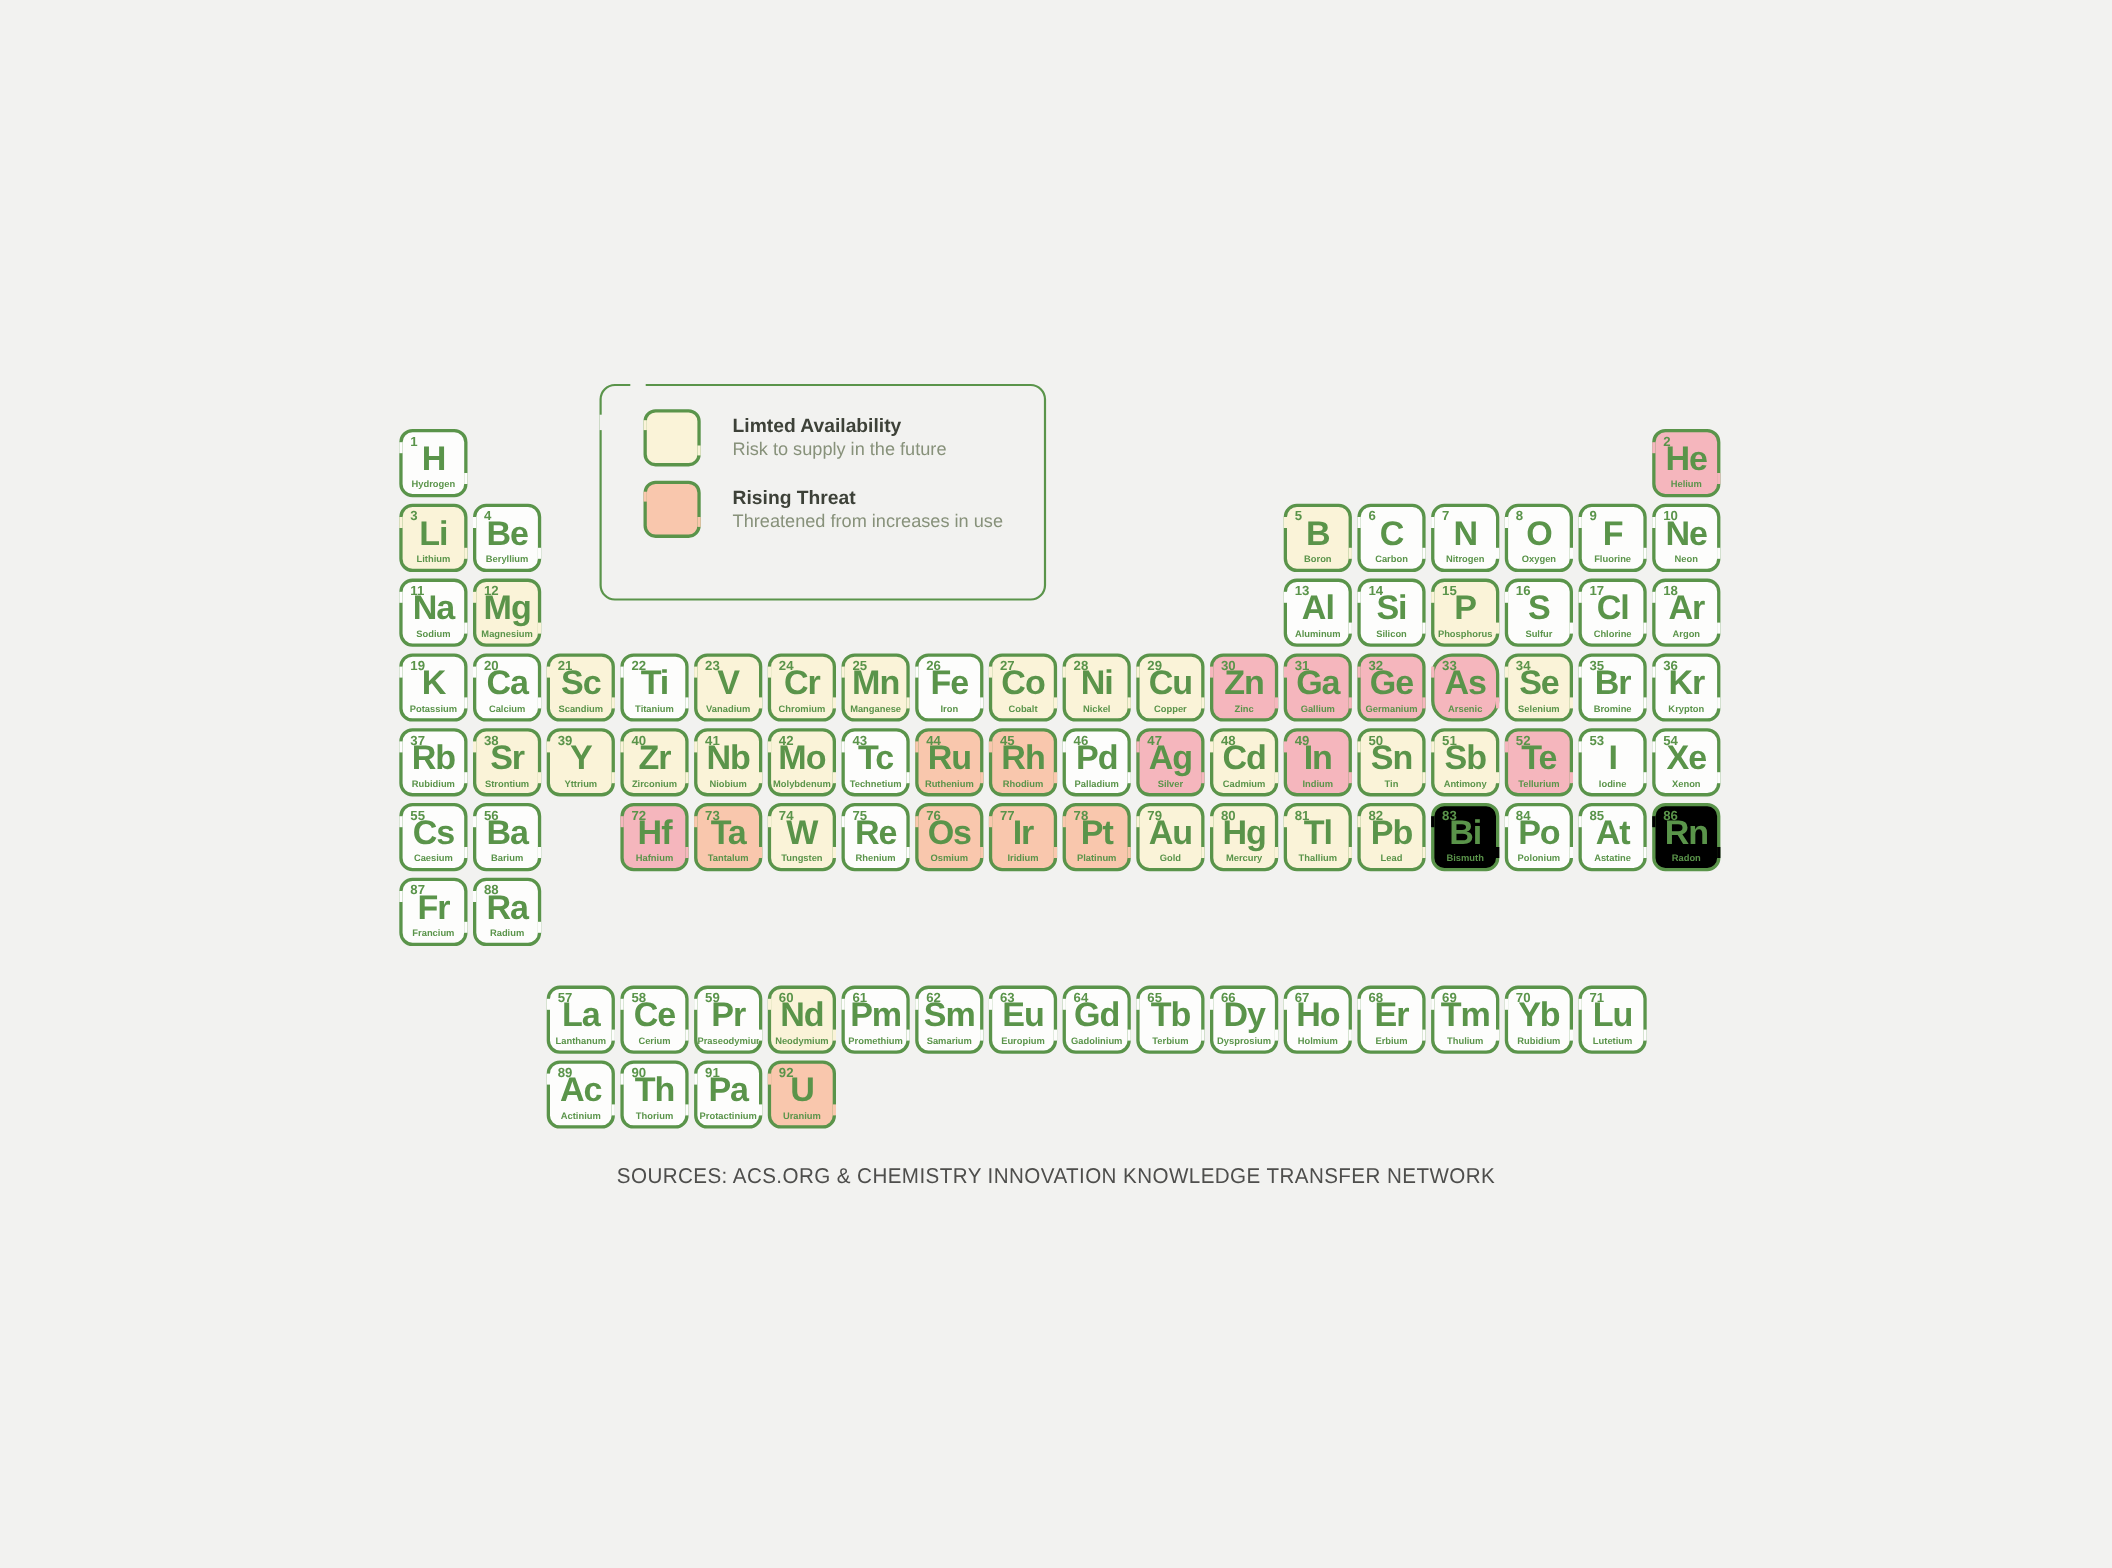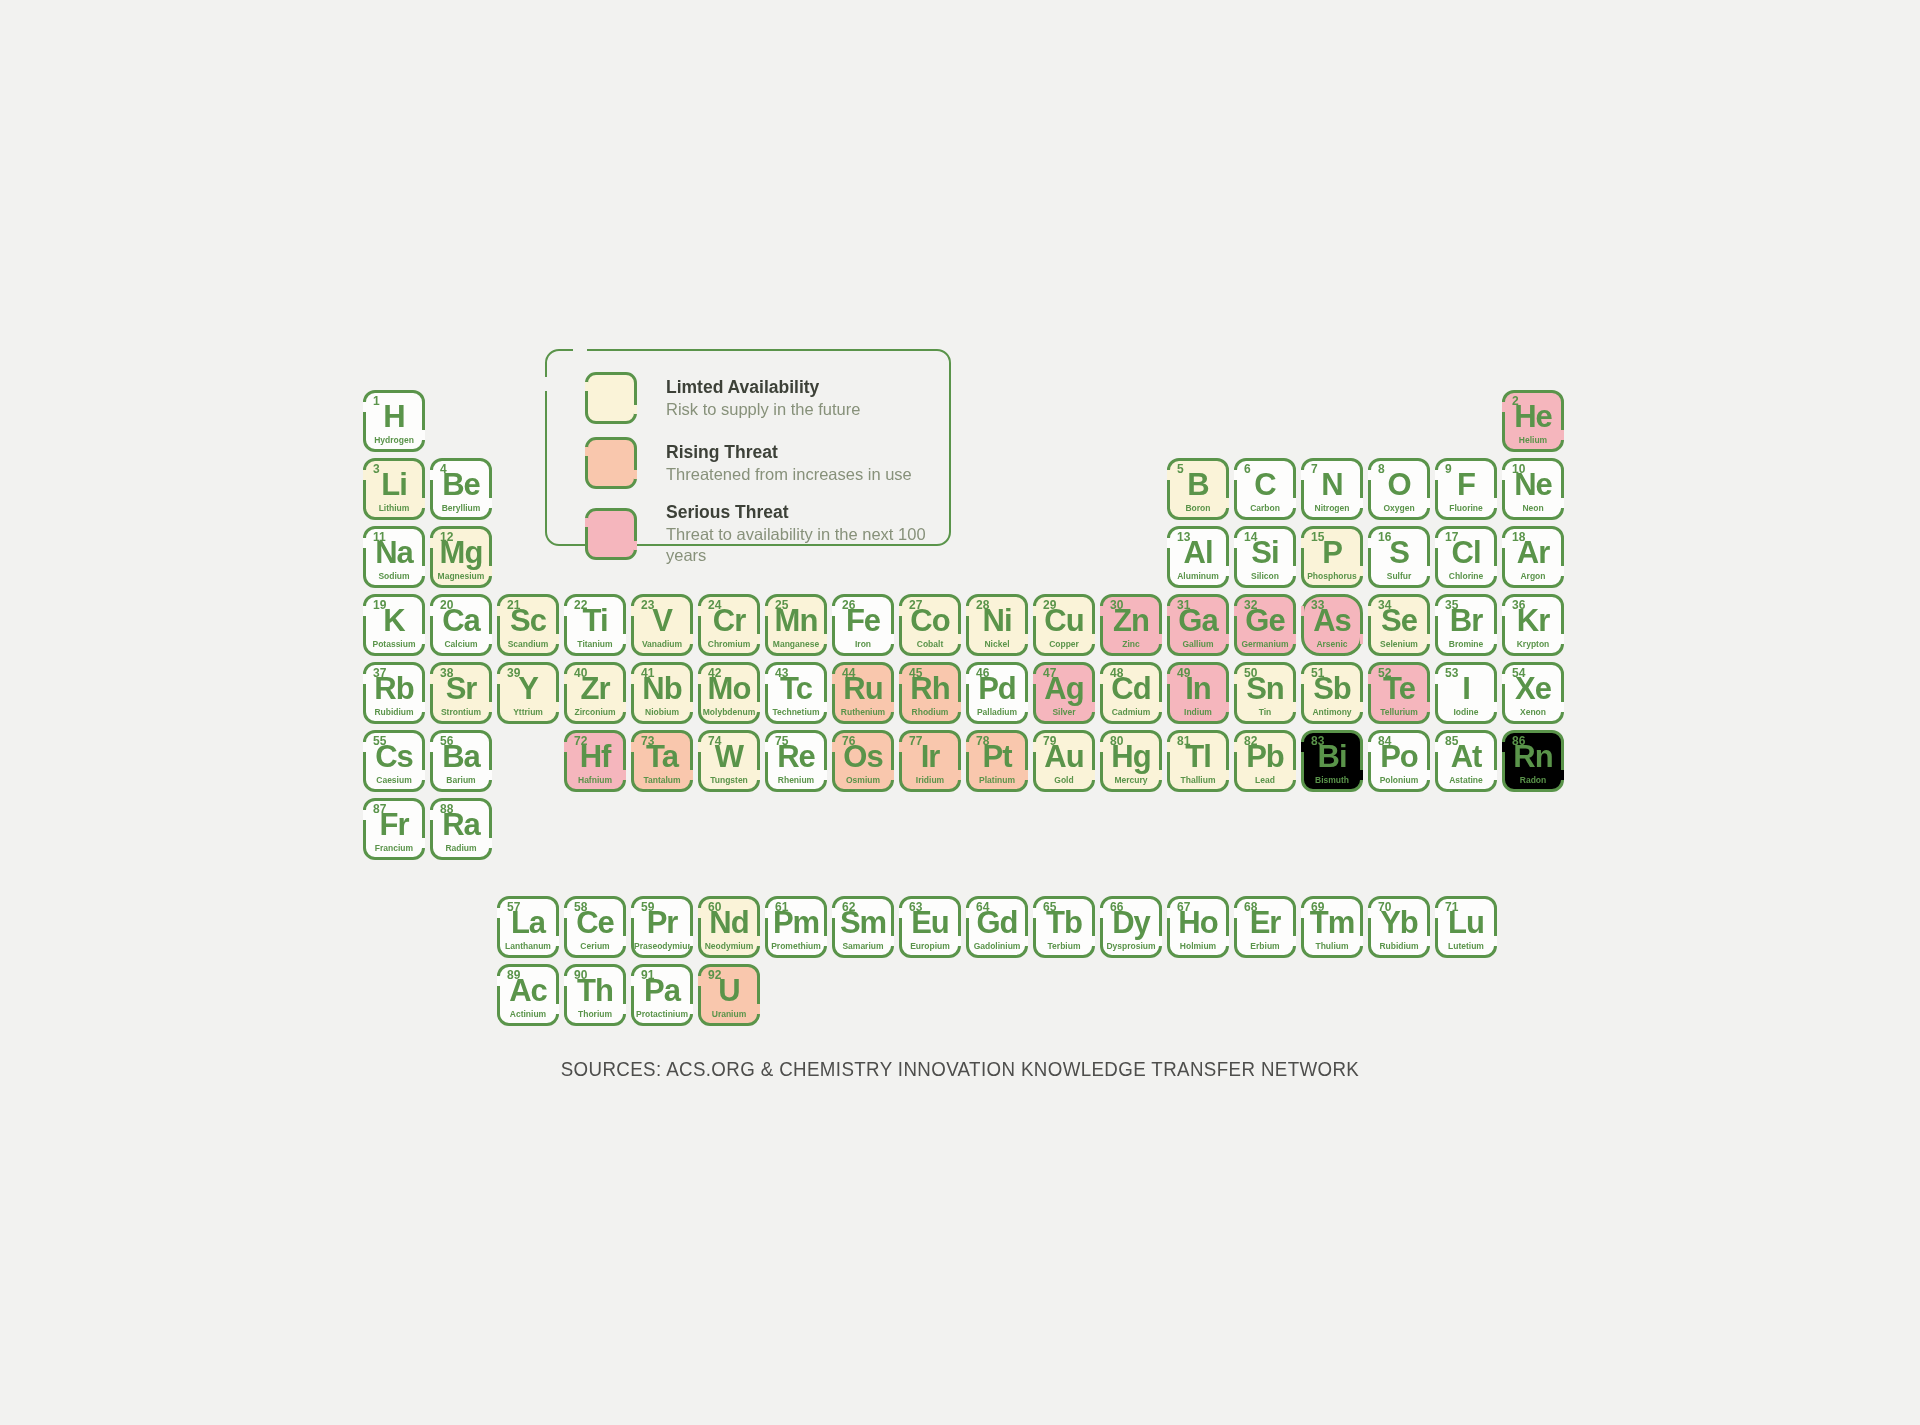--- a/index.html
+++ b/index.html
@@ -106,27 +106,20 @@
         <div class="lt-desc">Risk to supply in the future</div>
       </div>
     </div>
     <div class="legend-item">
       <div class="swatch" style="background-color: rgb(249, 199, 173);"></div>
       <div class="legend-text">
         <div class="lt-title">Rising Threat</div>
         <div class="lt-desc">Threatened from increases in use</div>
       </div>
     </div>
-    <div class="legend-item">
-      <div class="swatch" style="background-color: rgb(245, 182, 189);"></div>
-      <div class="legend-text">
-        <div class="lt-title">Serious Threat</div>
-        <div class="lt-desc">Threat to availability in the next 100 years</div>
-      </div>
-    </div>
   </div>
 
   <div id="ptable">
       <div class="cell" style="grid-area: 1 / 1; background-color: rgb(253, 253, 252);">
         <span class="num">1</span>
         <span class="sym">H</span>
         <span class="ename">Hydrogen</span>
       </div>
       <div class="cell" style="grid-area: 1 / 18; background-color: rgb(245, 182, 189);">
         <span class="num">2</span>

